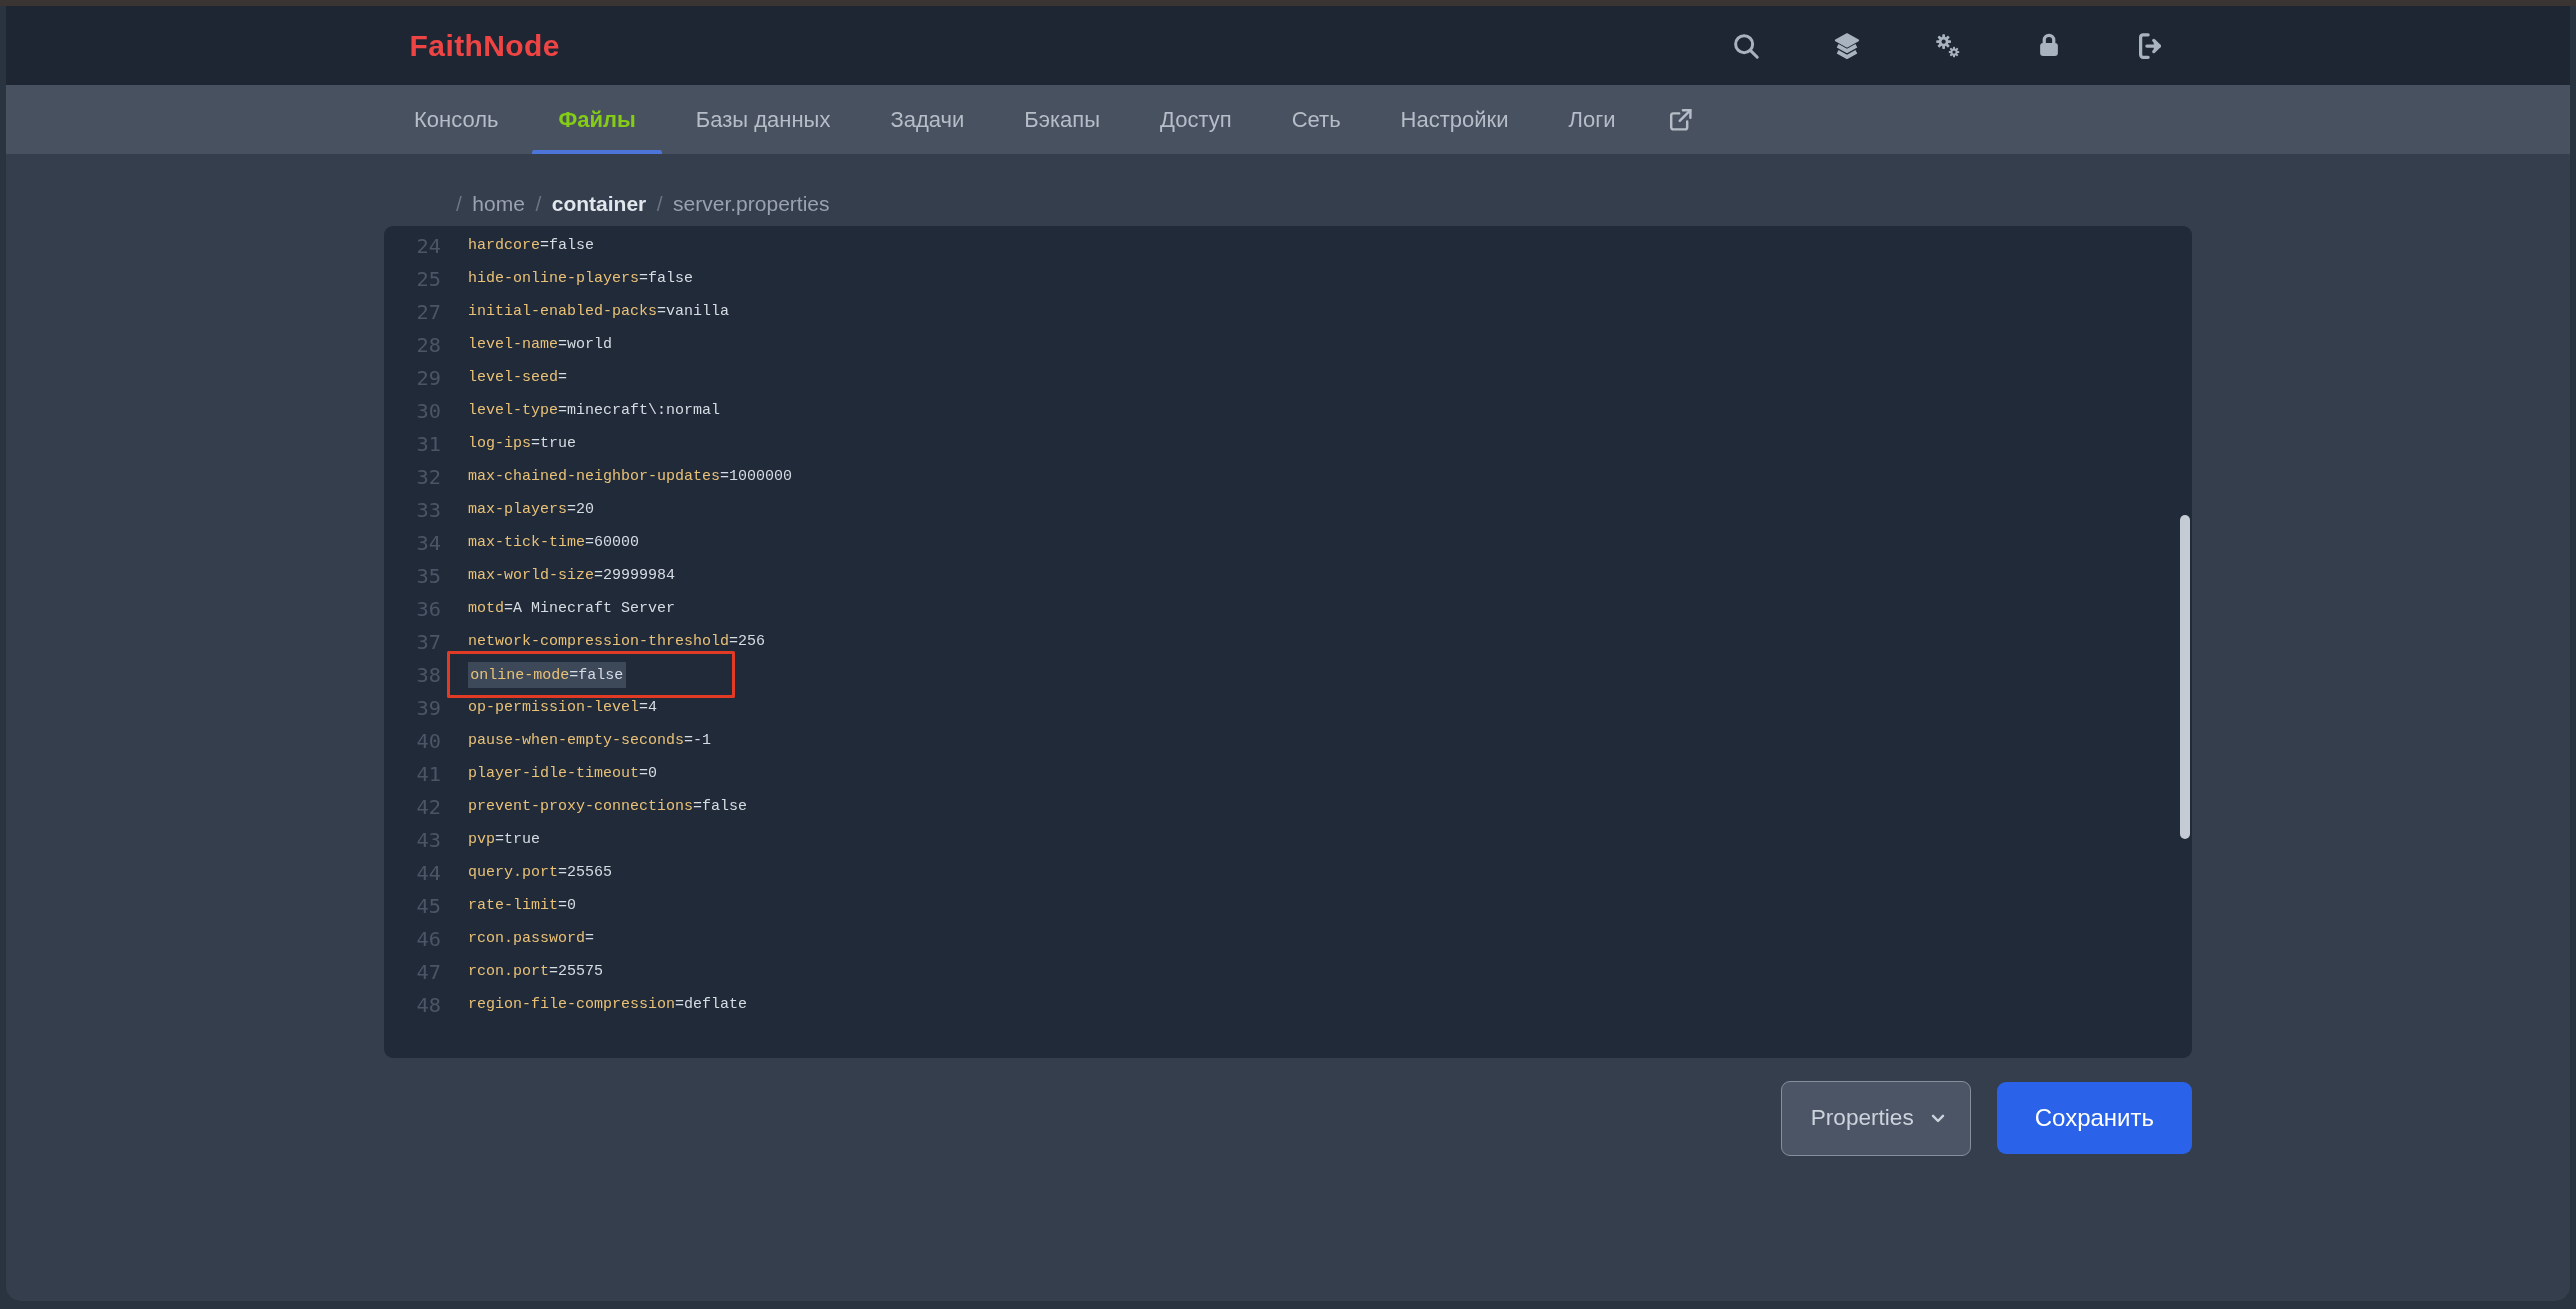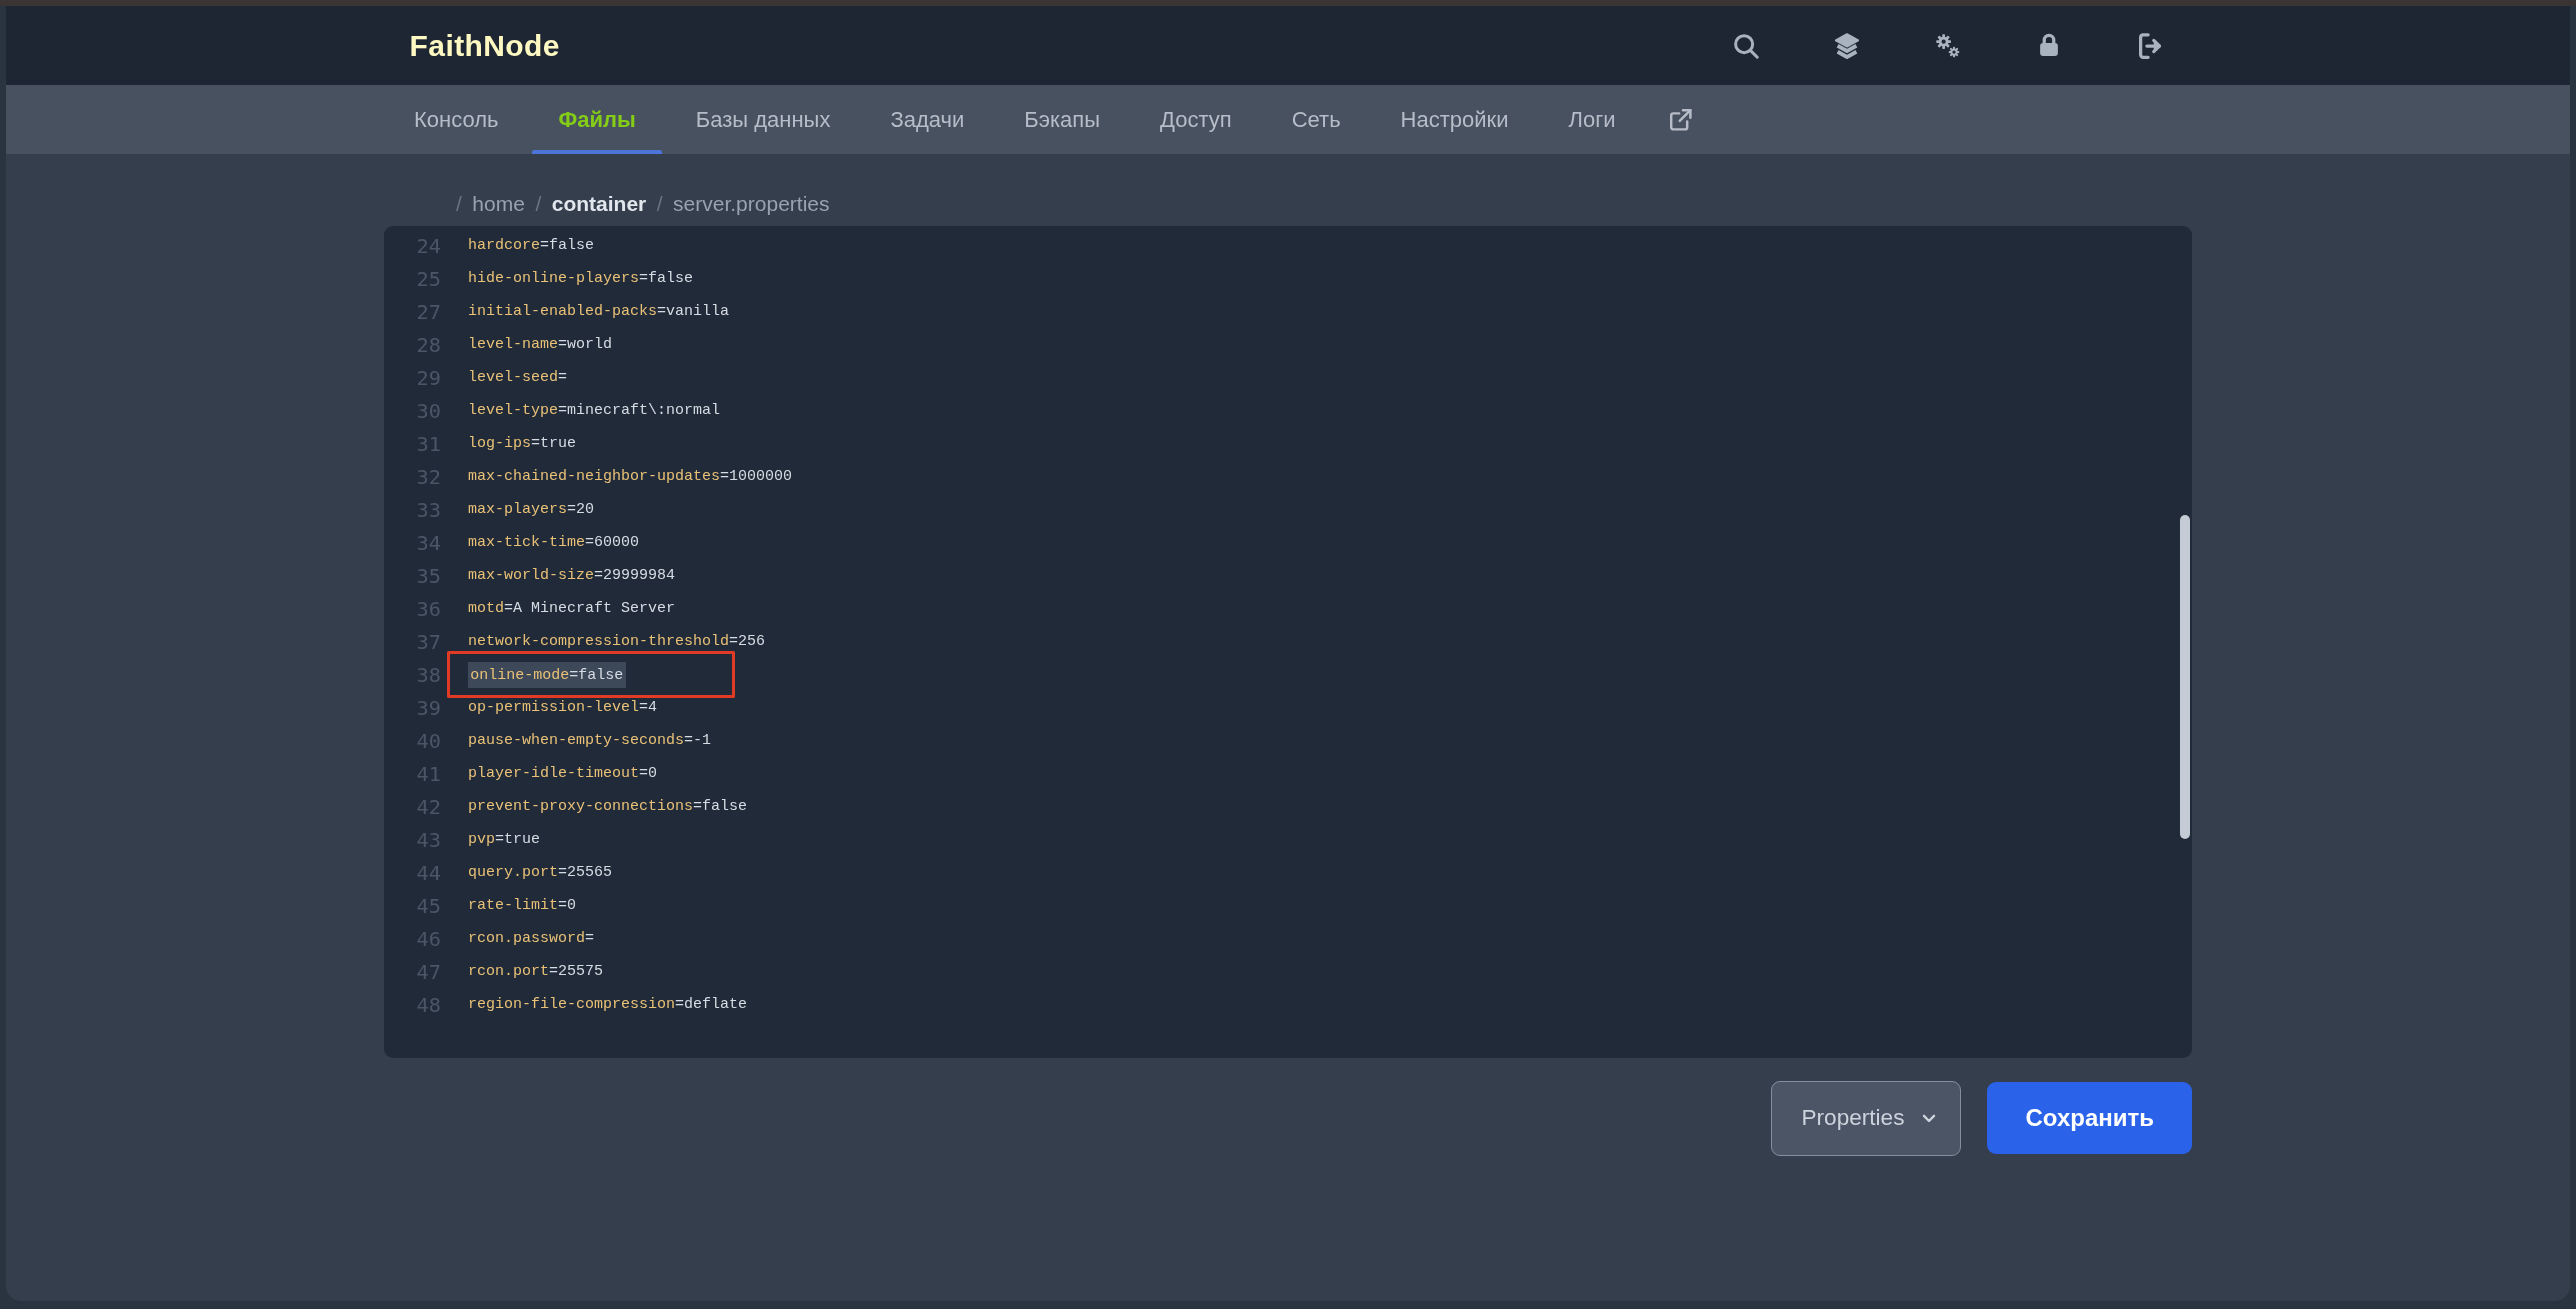--- a/index.html
+++ b/index.html
@@ -16,21 +16,21 @@
   }
   .top-strip{height:6px;width:2576px;background:#3a3433;}
   .frame-body{margin:0 6px;width:2564px;}
 
   
   .navbar{height:79px;background:var(--navbar-bg);}
   .navbar-inner{
     width:1808px;height:100%;margin:0 auto;display:flex;align-items:center;
     justify-content:space-between;padding:0 25.6px;
   }
-  .app-title{font-size:30px;font-weight:700;color:#fef9c3;letter-spacing:0.4px;}
+  .app-title{font-size:30px;font-weight:700;color:#ef4444;letter-spacing:0.4px;}
   .nav-icons{display:flex;align-items:center;gap:69px;}
   .nav-icon{
     background:none;border:none;padding:0;width:32px;height:32px;cursor:pointer;
     color:var(--icon-color);display:flex;align-items:center;justify-content:center;
   }
   .nav-icon svg{width:30px;height:30px;display:block;}
 
   
   .tabbar{height:69px;background:var(--tabbar-bg);}
   .tabbar-inner{width:1808px;height:100%;margin:0 auto;display:flex;align-items:stretch;}
@@ -95,21 +95,21 @@
   }
   .syntax-select{
     width:190px;height:75px;background:#4b5565;border:1.5px solid #868f9d;border-radius:9px;
     display:flex;align-items:center;justify-content:space-between;padding:0 19.6px 0 29px;
     color:#ccd3dc;font-size:22.6px;cursor:pointer;font-family:"Liberation Sans",sans-serif;
   }
   .syntax-select .chev{display:flex;align-items:center;}
   .syntax-select .chev svg{width:24px;height:24px;}
   .save-btn{
     height:72px;padding:0 38px;background:var(--save-button);border:none;border-radius:9px;
-    color:#ffffff;font-size:24px;font-weight:700;cursor:pointer;
+    color:#ffffff;font-size:24px;font-weight:400;cursor:pointer;
     font-family:"Liberation Sans",sans-serif;
   }
 </style>
 </head>
 <body>
 
 <div id="app">
   <div class="top-strip"></div>
   <div class="frame-body">
 

